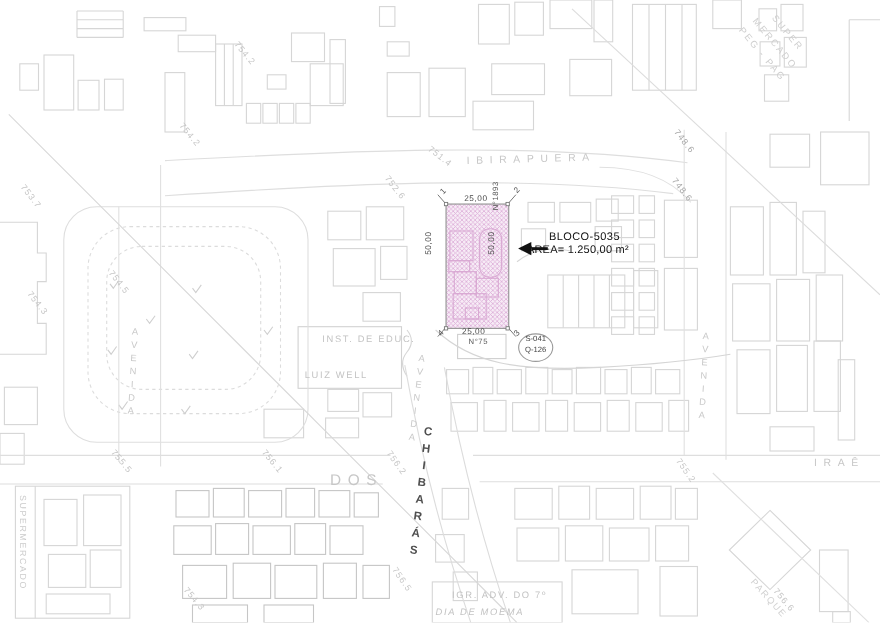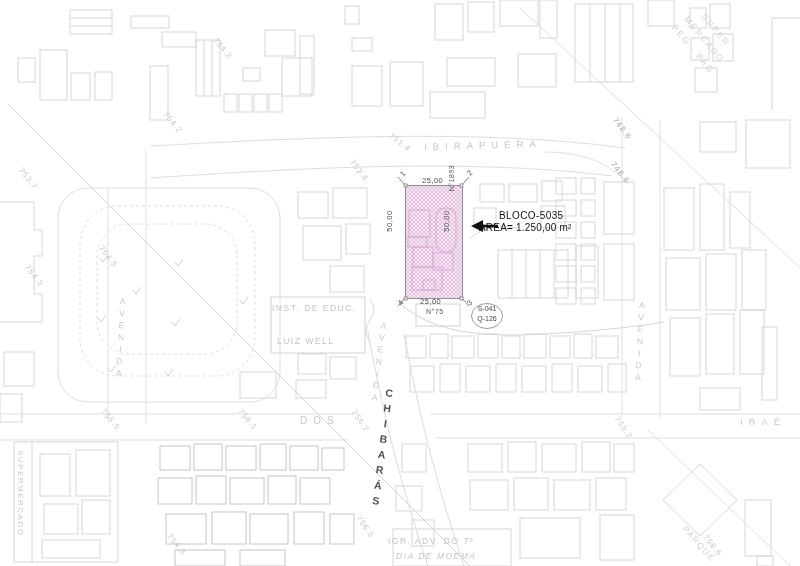--- a/index.html
+++ b/index.html
@@ -292,32 +292,32 @@
 
       <ellipse cx="487" cy="316" rx="15.5" ry="12.5" fill="#ffffff" stroke="#9a9a9a" stroke-width="1"></ellipse>
     </g>
   </svg>
 
   <span class="lbl street-h" style="left:424px;top:141px;transform:rotate(-1.5deg);">IBIRAPUERA</span>
   <span class="lbl street-v" style="left:118px;top:296px;height:72px;transform:rotate(3deg);">AVENIDA</span>
   <span class="lbl street-v" style="left:379px;top:320px;height:60px;transform:rotate(7deg);">AVENIDA</span>
   <span class="lbl street-v" style="left:637px;top:300px;height:58px;transform:rotate(3deg);">AVENIDA</span>
   <span class="lbl chibaras" style="left:384px;top:386px;height:112px;transform:rotate(7deg);">CHIBARÁS</span>
-  <span class="lbl street-h" style="left:300px;top:415px;font-size:10px;text-align:center;">DOS</span>
+  <span class="lbl street-h" style="left:300px;top:428px;font-size:14px;text-align:center;">DOS</span>
   <span class="lbl street-h" style="left:740px;top:416px;">IRAÊ</span>
 
   <span class="lbl street-side" style="left:16px;top:450px;height:102px;">SUPERMERCADO</span>
   <div class="lbl diagplace" style="left:702px;top:2px;transform:rotate(50deg);">
     <div>SUPER</div>
     <div>MERCADO</div>
     <div>PEG - PAG</div>
   </div>
-  <span class="lbl place" style="left:272px;top:303px;">INST. DE EDUC.</span>
+  <span class="lbl place" style="left:293px;top:303px;">INST. DE EDUC.</span>
   <span class="lbl place" style="left:277px;top:324px;margin-top:12px;">LUIZ WELL</span>
-  <span class="lbl place" style="left:388px;top:536px;">IGR. ADV. DO 7º</span>
+  <span class="lbl place" style="left:411px;top:536px;">IGR. ADV. DO 7º</span>
   <span class="lbl place" style="left:396px;top:551px;font-style:italic;">DIA DE MOEMA</span>
   <span class="lbl place" style="left:688px;top:524px;transform:rotate(48deg);color:#d2d2d2;">PARQUE</span>
 
   <span class="lbl elev" style="left:24px;top:166px;transform:rotate(52deg);">753.7</span>
   <span class="lbl elev" style="left:218px;top:36px;transform:rotate(50deg);">754.2</span>
   <span class="lbl elev" style="left:168px;top:110px;transform:rotate(50deg);">754.2</span>
   <span class="lbl elev" style="left:393px;top:131px;transform:rotate(38deg);">751.4</span>
   <span class="lbl elev" style="left:355px;top:158px;transform:rotate(52deg);">752.6</span>
   <span class="lbl elev dark" style="left:618px;top:116px;transform:rotate(52deg);">748.6</span>
   <span class="lbl elev dark" style="left:616px;top:160px;transform:rotate(52deg);">748.6</span>

